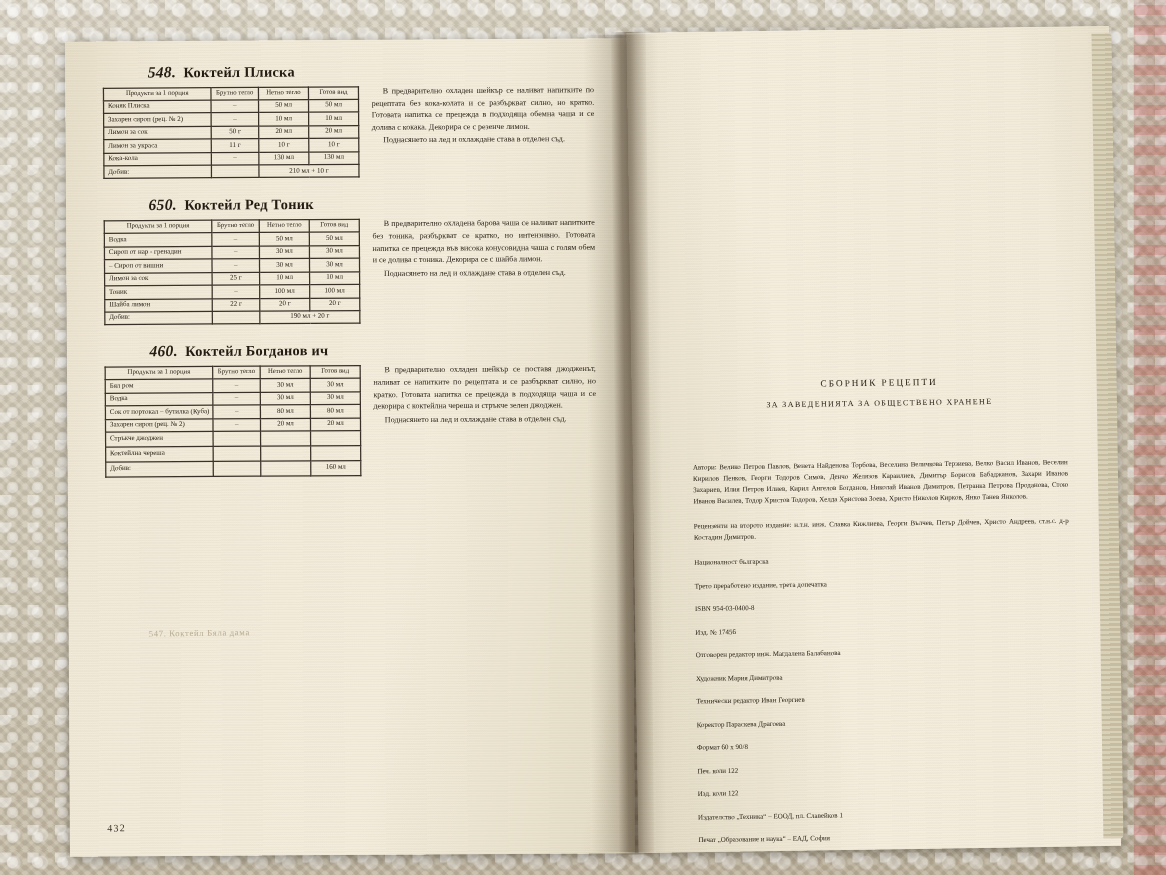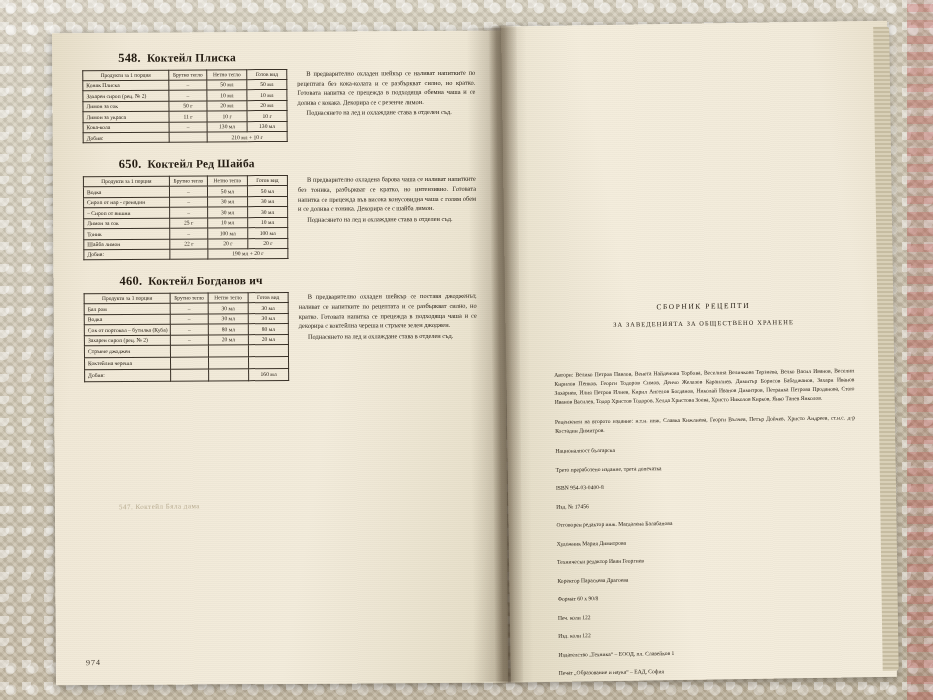--- a/index.html
+++ b/index.html
@@ -81,21 +81,21 @@
   .lp-inner{
     position:absolute;left:30px;top:18px;width:398px;height:610px;
     color:#241c12;
   }
   .recipe{ position:relative; margin-bottom:14px; }
   .rec-head{
     display:flex;align-items:baseline;gap:6px;
     font-weight:bold;font-size:11.5px;letter-spacing:.2px;
     margin:0 0 4px 36px;
   }
-  .rec-num{ font-size:12.5px;}
+  .rec-num{ font-style:italic; font-size:12.5px;}
   .rec-title{ font-size:11.5px;text-align:right; }
   .rec-body{ display:flex; gap:10px; align-items:flex-start;}
   tbody tr td{ }
   table.rec{
     border-collapse:collapse;
     width:204px;
     font-size:5.6px;
     line-height:1.15;
     table-layout:fixed;
   }
@@ -238,21 +238,21 @@
           <div class="rec-text">
             <p>В предварително охладен шейкър се наливат напитките по рецептата без кока-колата и се разбъркват силно, но кратко. Готовата напитка се прецежда в подходяща обемна чаша и се долива с кокака. Декорира се с резенче лимон.</p>
             <p>Поднасянето на лед и охлаждане става в отделен съд.</p>
           </div>
         </div>
       </div>
 
       <div class="recipe">
         <div class="rec-head">
           <span class="rec-num">650.</span>
-          <span class="rec-title">Коктейл Ред Шайба</span>
+          <span class="rec-title">Коктейл Ред Тоник</span>
         </div>
         <div class="rec-body">
           <table class="rec">
             <colgroup>
                 <col class="c1">
                 <col class="c2">
                 <col class="c3">
                 <col class="c4">
               </colgroup>
             <thead>
@@ -382,21 +382,21 @@
           </table>
           <div class="rec-text">
             <p>В предварително охладен шейкър се поставя джодженът, наливат се напитките по рецептата и се разбъркват силно, но кратко. Готовата напитка се прецежда в подходяща чаша и се декорира с коктейлна череша и стръкче зелен джоджен.</p>
             <p>Поднасянето на лед и охлаждане става в отделен съд.</p>
           </div>
         </div>
       </div>
 
       <div class="ghost">547. Коктейл Бяла дама</div>
     </div>
-    <div class="page-num">974</div>
+    <div class="page-num">432</div>
   </div>
 
   <div class="page page-right">
     <div class="paper-grain"></div>
     <div class="rp-inner">
       <div class="colophon-title">СБОРНИК РЕЦЕПТИ</div>
       <div class="colophon-sub">ЗА ЗАВЕДЕНИЯТА ЗА ОБЩЕСТВЕНО ХРАНЕНЕ</div>
 
       <div class="col-block">
         <span class="col-lab">Автори:</span>

